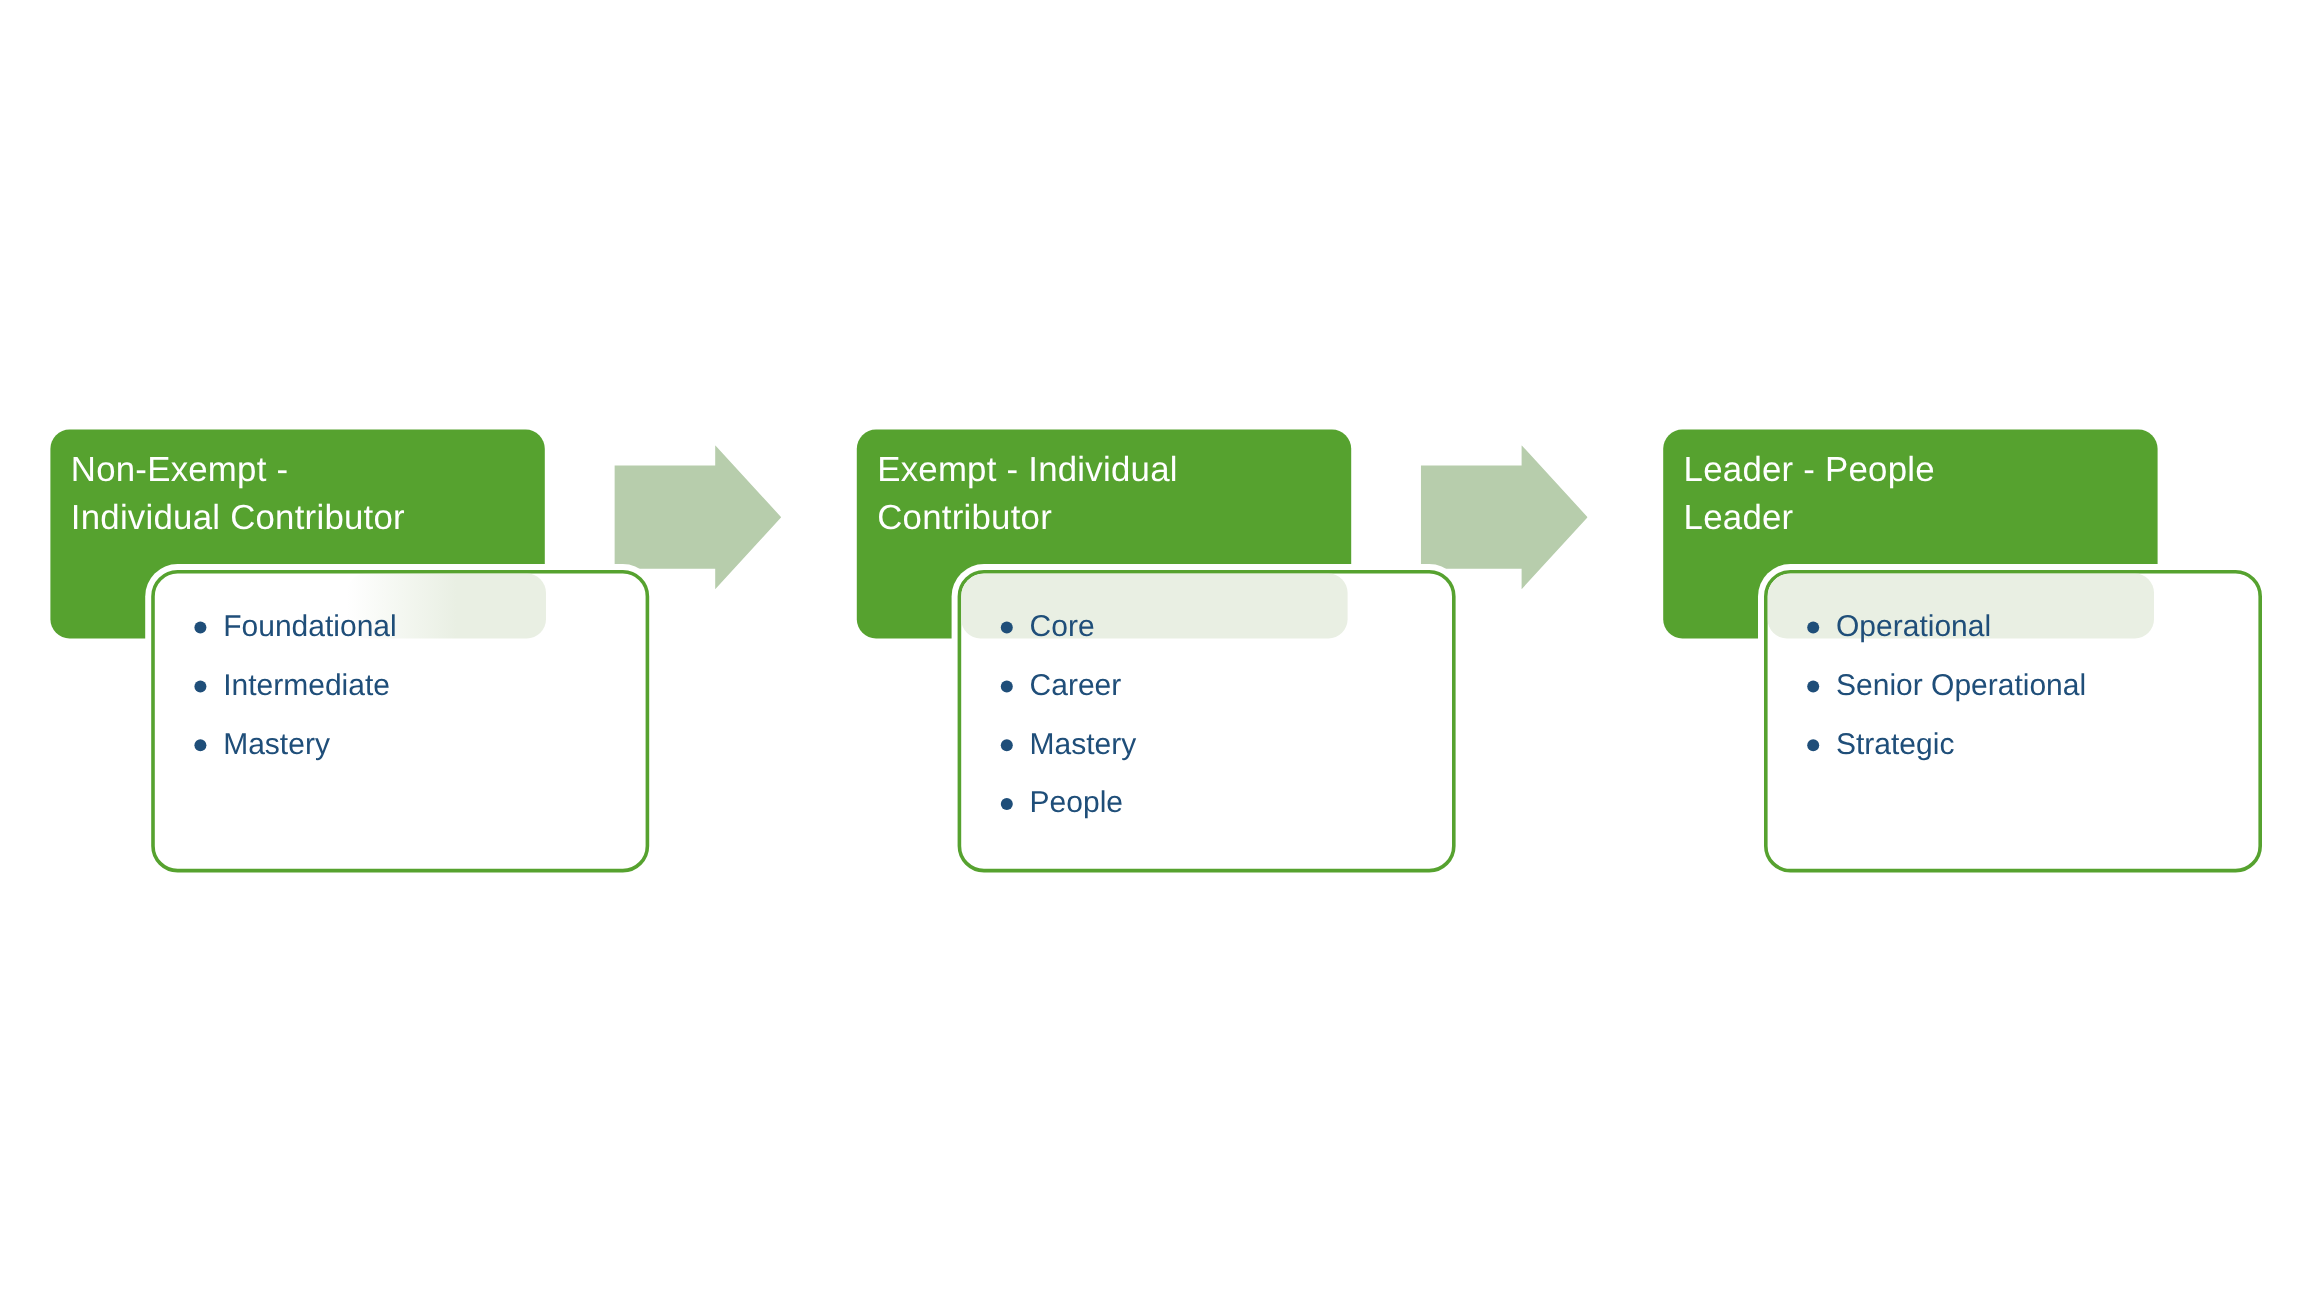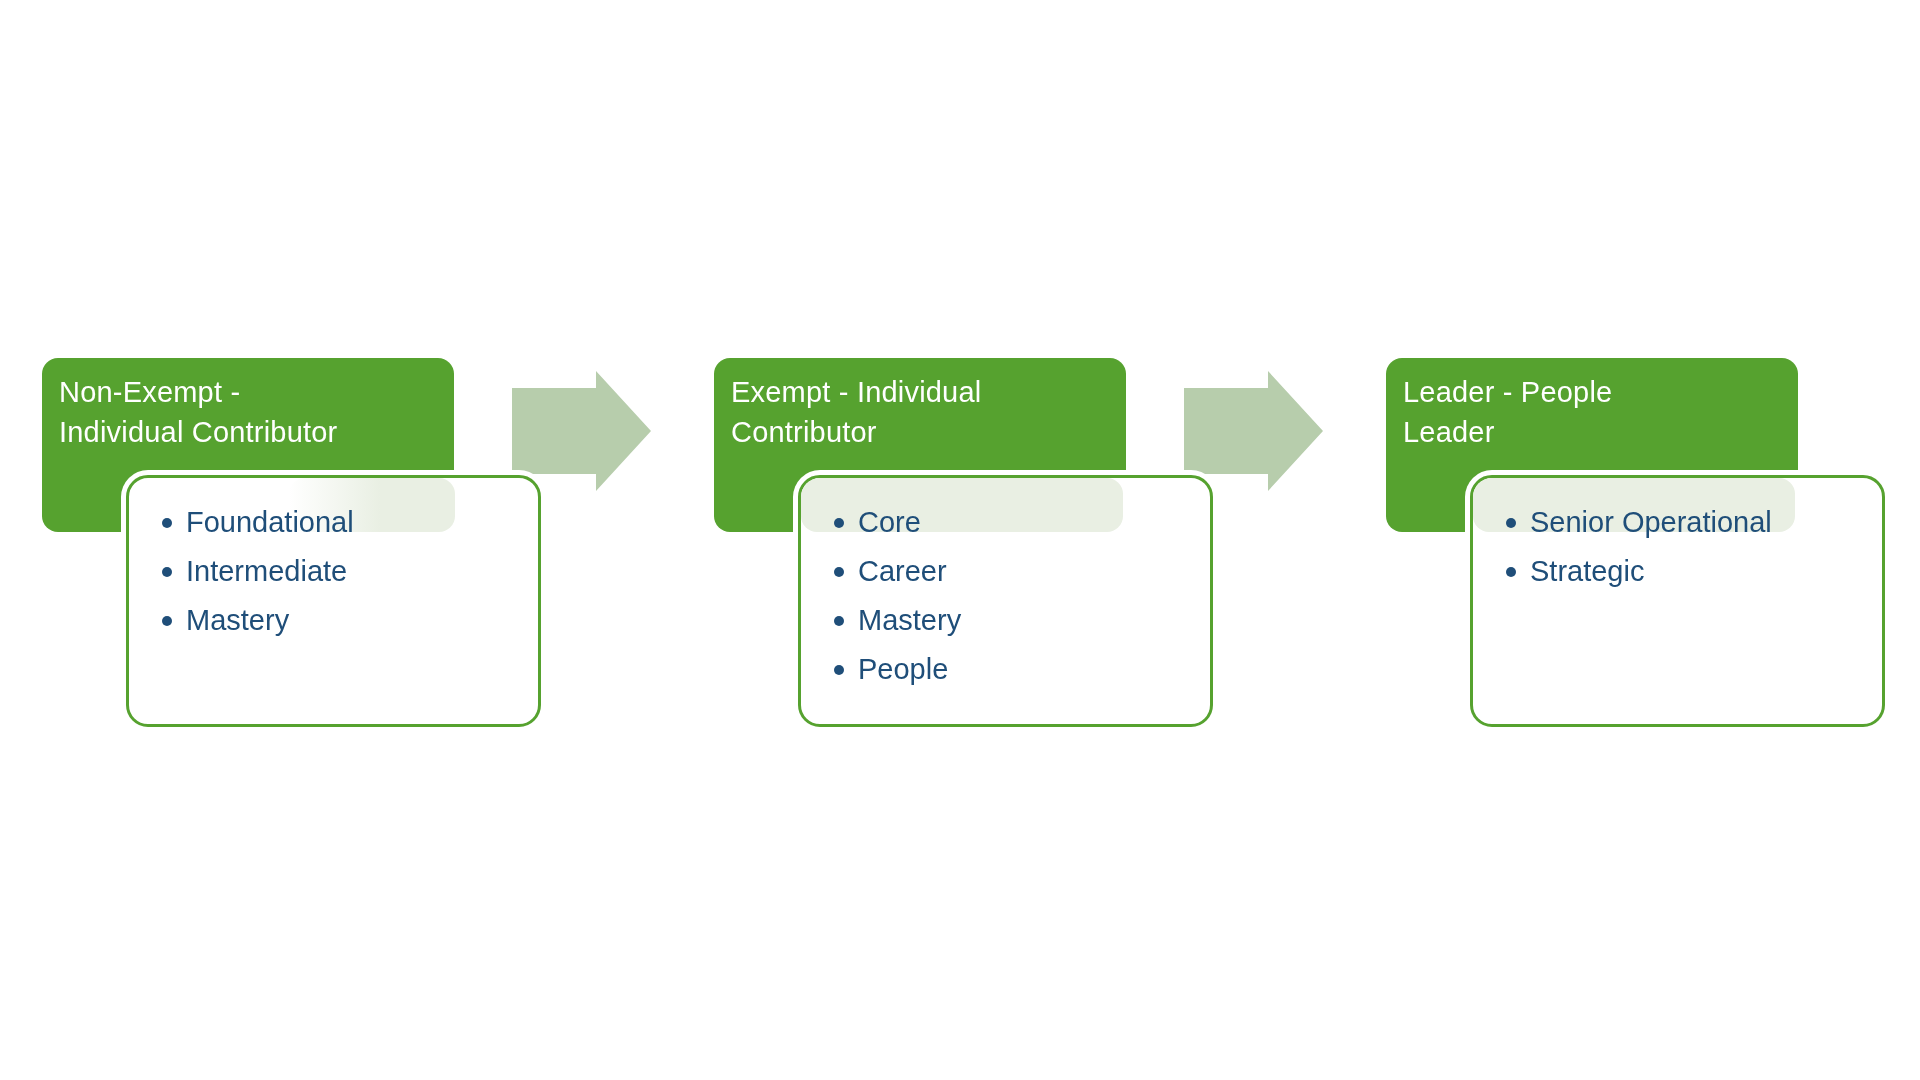--- a/index.html
+++ b/index.html
@@ -73,21 +73,21 @@
   .bullets {
     position: absolute;
     left: 30px; top: 20px;
     margin: 0; padding: 0;
     list-style: none;
     z-index: 1;
   }
   .bullets li {
     position: relative;
     padding-left: 27px;
-    font-size: 29px;
+    font-size: 25px;
     line-height: 49px;
     color: var(--bullet-text);
     white-space: nowrap;
   }
   .bullets li::before {
     content: "";
     position: absolute;
     left: 3px; top: 20px;
     width: 10px; height: 10px;
     border-radius: 50%;
@@ -141,20 +141,21 @@
     <div class="group" style="left: 1386px;">
       <div class="green-box">
         <div class="title">
           <div>Leader - People</div>
           <div>Leader</div>
         </div>
       </div>
       <div class="white-box">
         <div class="band band--full"></div>
         <ul class="bullets">
+          <li><span>Operational</span></li>
           <li><span>Senior Operational</span></li>
           <li><span>Strategic</span></li>
         </ul>
       </div>
     </div>
     <div class="flow-arrow" style="left: 512px;">
       <svg width="139" height="120" viewBox="0 0 139 120">
         <polygon points="0,17 84,17 84,0 139,60 84,120 84,103 0,103" fill="#b7cdac"></polygon>
       </svg>
     </div>

